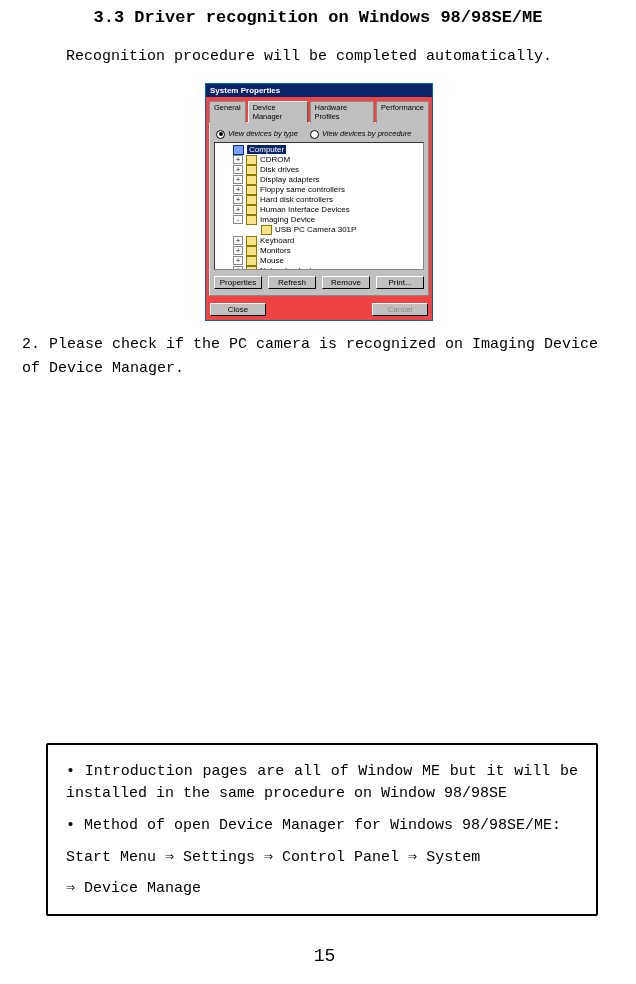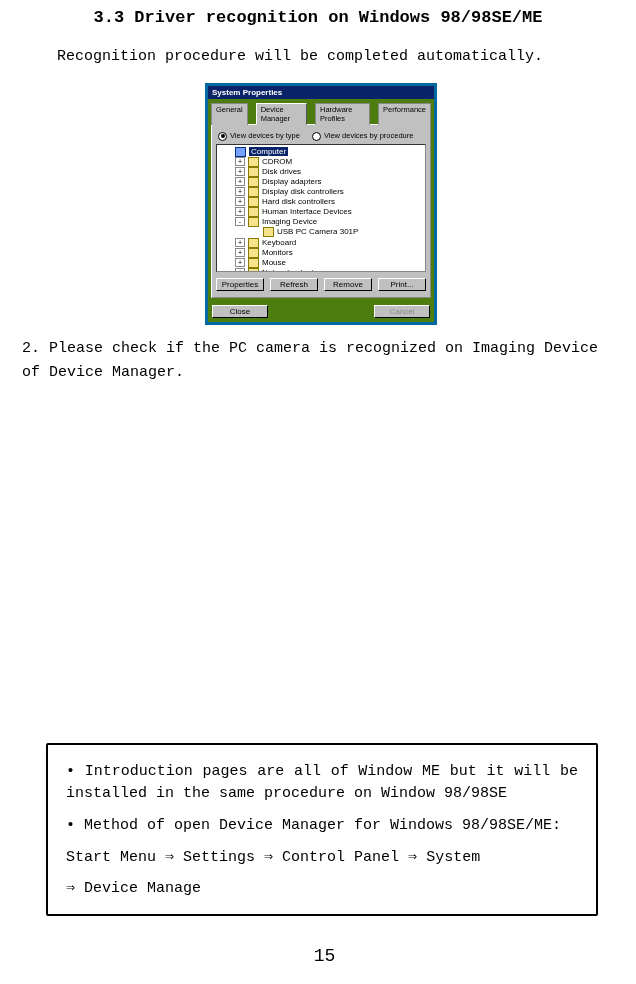--- a/index.html
+++ b/index.html
@@ -24,44 +24,44 @@
     letter-spacing: 0px;
   }
   .step1 {
     font-size: 15px;
     line-height: 1.6;
     text-align: justify;
     margin: 0 10px 0 18px;
   }
   .step1 .line2 {
     display: block;
-    margin-left: 17px;
+    margin-left: 26px;
   }
   .screenshot {
     margin: 14px auto 12px auto;
     width: 226px;
   }
   .win-dialog {
     width: 100%;
-    border: 3px solid #0369a1;
-    background: #4d7c0f;
+    border: 1px solid #0369a1;
+    background: #ef4444;
     font-family: Tahoma, Geneva, sans-serif;
     font-size: 8px;
     color: #000;
   }
   .titlebar {
     background: linear-gradient(to right, #0a246a, #0a246a);
     color: #fff;
     font-weight: bold;
     padding: 2px 4px;
     font-size: 8px;
   }
   .tabs {
     display: flex;
-    gap: 8px;
+    gap: 2px;
     padding: 3px 3px 0 3px;
     font-size: 7.5px;
   }
   .tab {
     padding: 1px 4px;
     border: 1px solid #888;
     background: #c0c0c0;
     border-bottom: none;
     position: relative;
     top: 1px;
@@ -81,20 +81,21 @@
     border-top-color:#fff;
     border-left-color:#fff;
     background: #c0c0c0;
     padding: 4px 4px 4px 4px;
   }
   .radios {
     font-size: 7.5px;
     padding: 2px 2px 3px 2px;
     display:flex;
     gap:12px;
+    font-style:italic;
   }
   .radio-dot{
     display:inline-block; width:7px;height:7px;border-radius:50%;
     border:1px solid #000; background:#fff; vertical-align:middle;
     margin-right:3px; position:relative;
   }
   .radio-dot.sel::after{
     content:""; position:absolute; left:1.5px; top:1.5px;
     width:4px;height:4px;background:#000;border-radius:50%;
   }
@@ -193,21 +194,21 @@
       <div class="tabbody">
         <div class="radios">
           <span><span class="radio-dot sel"></span><span>View devices by type</span></span>
           <span><span class="radio-dot"></span><span>View devices by procedure</span></span>
         </div>
         <div class="tree" id="device-tree">
             <div class="node lvl1 computer"><span style="display:inline-block;width:12px"></span><span class="ico"></span><span><span class="sel">Computer</span></span></div>
             <div class="node lvl2"><span class="box">+</span><span class="ico"></span><span>CDROM</span></div>
             <div class="node lvl2"><span class="box">+</span><span class="ico"></span><span>Disk drives</span></div>
             <div class="node lvl2"><span class="box">+</span><span class="ico"></span><span>Display adapters</span></div>
-            <div class="node lvl2"><span class="box">+</span><span class="ico"></span><span>Display disk controllers</span></div>
+            <div class="node lvl2"><span class="box">+</span><span class="ico"></span><span>Floppy same controllers</span></div>
             <div class="node lvl2"><span class="box">+</span><span class="ico"></span><span>Hard disk controllers</span></div>
             <div class="node lvl2"><span class="box">+</span><span class="ico"></span><span>Human Interface Devices</span></div>
             <div class="node lvl2"><span class="box">-</span><span class="ico"></span><span>Imaging Device</span></div>
             <div class="node lvl3"><span style="display:inline-block;width:12px"></span><span class="ico"></span><span>USB PC Camera 301P</span></div>
             <div class="node lvl2"><span class="box">+</span><span class="ico"></span><span>Keyboard</span></div>
             <div class="node lvl2"><span class="box">+</span><span class="ico"></span><span>Monitors</span></div>
             <div class="node lvl2"><span class="box">+</span><span class="ico"></span><span>Mouse</span></div>
             <div class="node lvl2"><span class="box">+</span><span class="ico"></span><span>Network adapters</span></div>
           </div>
         <div class="btnrow">

